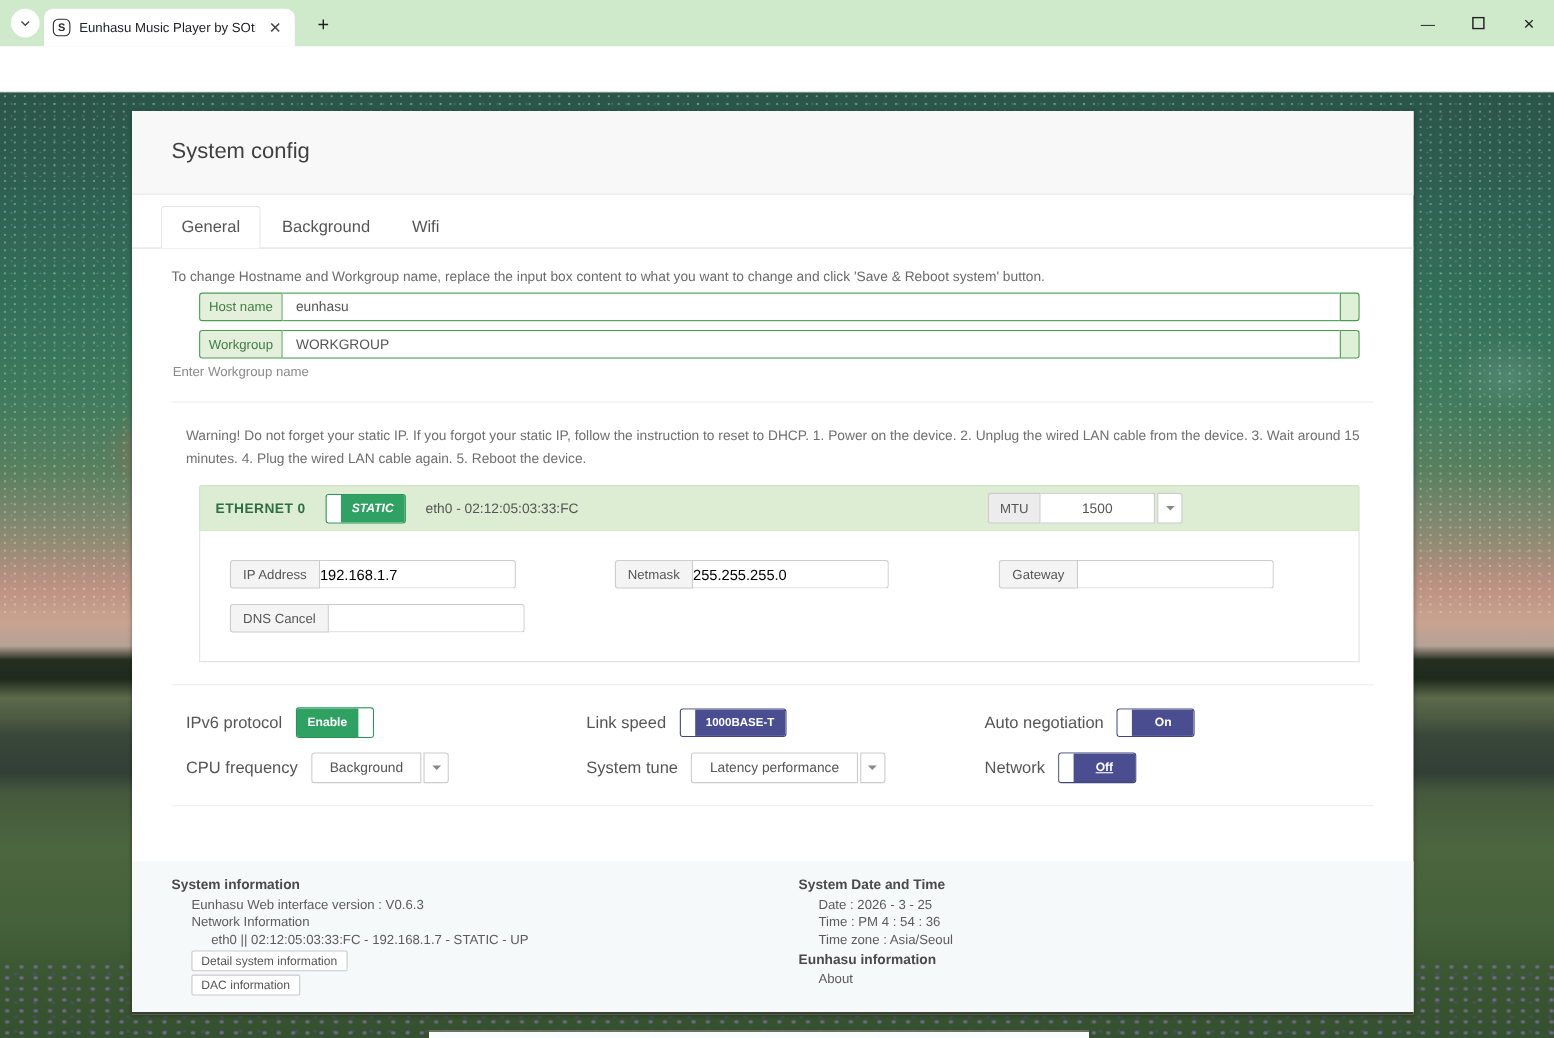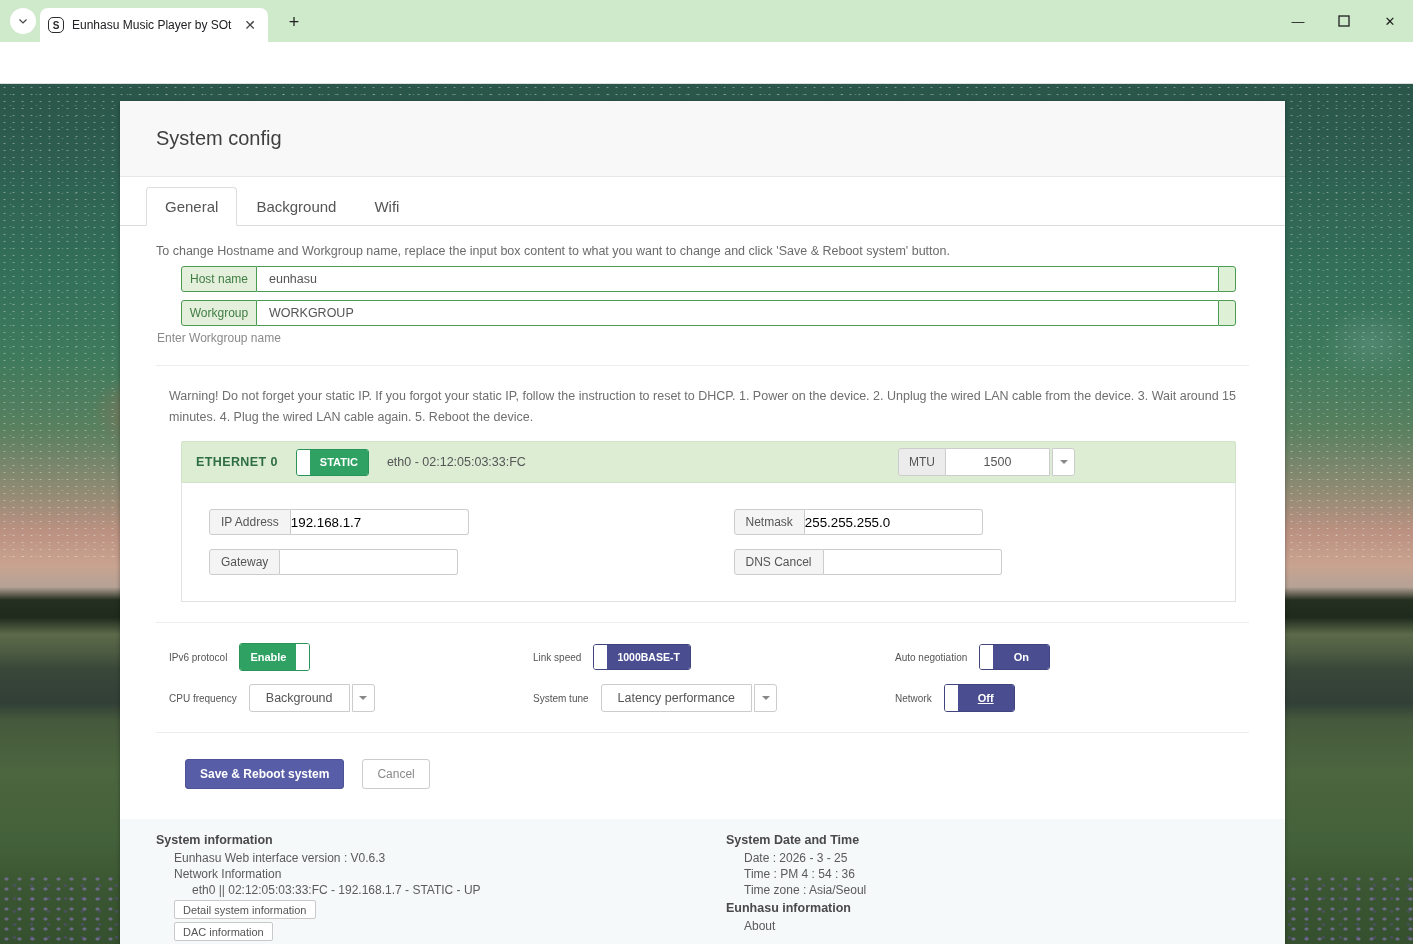--- a/index.html
+++ b/index.html
@@ -77,42 +77,42 @@
   .igroup input { flex:1; font-size:12.5px; color:#555; padding:0 12px; outline:none; font-family:"Liberation Sans",sans-serif; }
 
   .divider { border:none; border-top:1px solid #ededed; margin:20px 0; }
 
   .warn { font-size:12.5px; color:#6f6f6f; line-height:1.65; margin:0 0 14px 13px; width:1080px; }
 
   .eth { width:1055px; margin-left:25px; }
   .eth-header { background:#dcedd4; border:1px solid #cfe4c6; height:42px; display:flex; align-items:center; padding:0 14px 0 14px; border-radius:2px 2px 0 0; }
   .eth-title { font-size:12.5px; font-weight:bold; color:#2e6d46; letter-spacing:.4px; margin-right:18px; }
   .eth-mac { font-size:12.5px; color:#555; margin-left:18px; }
-  .eth-body { border:1px solid #e2e2e2; border-top:none; padding:26px 14px 26px 27px; display:grid; grid-template-columns:1fr 1fr; column-gap:37px; row-gap:14px; background:#fff; }
+  .eth-body { border:1px solid #e2e2e2; border-top:none; padding:26px 14px 26px 27px; display:grid; grid-template-columns:1fr 1fr 1fr; column-gap:37px; row-gap:14px; background:#fff; }
 
   .fgroup { display:flex; height:26px; }
   .fgroup .addon-l { background:#f4f4f4; border:1px solid #ccc; color:#555; width:auto; padding:0 11px; }
   .fgroup input { border:1px solid #ccc; border-left:none; border-radius:0 3px 3px 0; }
 
   .mtu-group { display:flex; align-items:center; height:28px; margin-left:auto; margin-right:146px; }
   .mtu-addon { background:#ececec; border:1px solid #ccc; color:#555; font-size:12px; height:28px; display:flex; align-items:center; padding:0 10px; border-radius:3px 0 0 3px; }
   .mtu-group input { width:104px; height:28px; border:1px solid #ccc; border-left:none; text-align:center; font-size:12.5px; color:#555; outline:none; }
   .caret-btn { width:23px; height:28px; background:#fff; border:1px solid #ccc; border-radius:0 3px 3px 0; margin-left:2px; display:flex; align-items:center; justify-content:center; }
   .caret { width:0; height:0; border-left:4px solid transparent; border-right:4px solid transparent; border-top:4px solid #888; }
 
   
   .toggle { display:flex; align-items:stretch; border-radius:3px; overflow:hidden; height:26px; }
   .knob { width:13px; background:#fff; flex:0 0 auto; }
   .tg-text { display:flex; align-items:center; justify-content:center; color:#fff; font-weight:bold; font-size:11px; padding:0 10px; min-width:52px; }
   .tg-green { border:1px solid #28945a; } .tg-green .tg-text { background:#2fa263; }
   .tg-navy { border:1px solid #40447f; } .tg-navy .tg-text { background:#4a4e91; }
 
   .opts { margin-left:13px; display:grid; grid-template-columns:364px 362px auto; row-gap:13px; }
   .opt-cell { display:flex; align-items:center; }
-  .opt-label { font-size:10px; color:#555; margin-right:12px; }
+  .opt-label { font-size:15px; color:#555; margin-right:12px; }
   .select-group { display:flex; align-items:center; height:28px; }
   .select-box { height:28px; border:1px solid #ccc; border-radius:3px 0 0 3px; display:flex; align-items:center; justify-content:center; font-size:12.5px; color:#555; padding:0 16px; min-width:70px; background:#fff; }
 
   .actions { margin:26px 0 0 29px; display:flex; gap:18px; }
   .btn-primary { background:#585da7; color:#fff; font-weight:bold; font-size:12px; border:1px solid #4e5296; border-radius:3px; padding:7px 14px; }
   .btn-default { background:#fff; color:#8a8a8a; font-size:12px; border:1px solid #ccc; border-radius:3px; padding:7px 14px; }
 
   
   .card-footer { background:#f5f9f9; padding:14px 0 12px 36px; display:flex; }
   .fcol-left { width:570px; }
@@ -229,21 +229,21 @@
     </div>
     <div class="help-text">Enter Workgroup name</div>
 
     <hr class="divider">
 
     <div class="warn">Warning! Do not forget your static IP. If you forgot your static IP, follow the instruction to reset to DHCP. 1. Power on the device. 2. Unplug the wired LAN cable from the device. 3. Wait around 15 minutes. 4. Plug the wired LAN cable again. 5. Reboot the device.</div>
 
     <div class="eth">
       <div class="eth-header">
         <span class="eth-title">ETHERNET 0</span>
-        <div class="toggle tg-green" style="height:27px;">
+        <div class="toggle tg-green" style="height:27px;font-style:italic;">
           <span class="knob"></span>
           <span class="tg-text">STATIC</span>
         </div>
         <span class="eth-mac">eth0  -  02:12:05:03:33:FC</span>
         <div class="mtu-group">
           <div class="mtu-addon">MTU</div>
           <input type="text" value="1500" style="">
           <div class="caret-btn">
               <span class="caret"></span>
             </div>
@@ -316,24 +316,20 @@
         <span class="opt-label">Network</span>
         <div class="toggle tg-navy" style="height:28px;">
           <span class="knob"></span>
           <span class="tg-text" style="min-width:56px;text-decoration:underline;">Off</span>
         </div>
       </div>
     </div>
 
     <hr class="divider">
 
-    <div class="actions">
-      <button class="btn-primary">Save &amp; Reboot system</button>
-      <button class="btn-default">Cancel</button>
-    </div>
   </div>
 
   <div class="card-footer">
     <div class="fcol-left">
       <div class="ftitle">System information</div>
       <div class="fline">Eunhasu Web interface version : V0.6.3</div>
       <div class="fline">Network Information</div>
       <div class="fline indent2">eth0 || 02:12:05:03:33:FC - 192.168.1.7 - STATIC - UP</div>
       <div class="fbtn">Detail system information</div>
       <div class="fbtn">DAC information</div>

